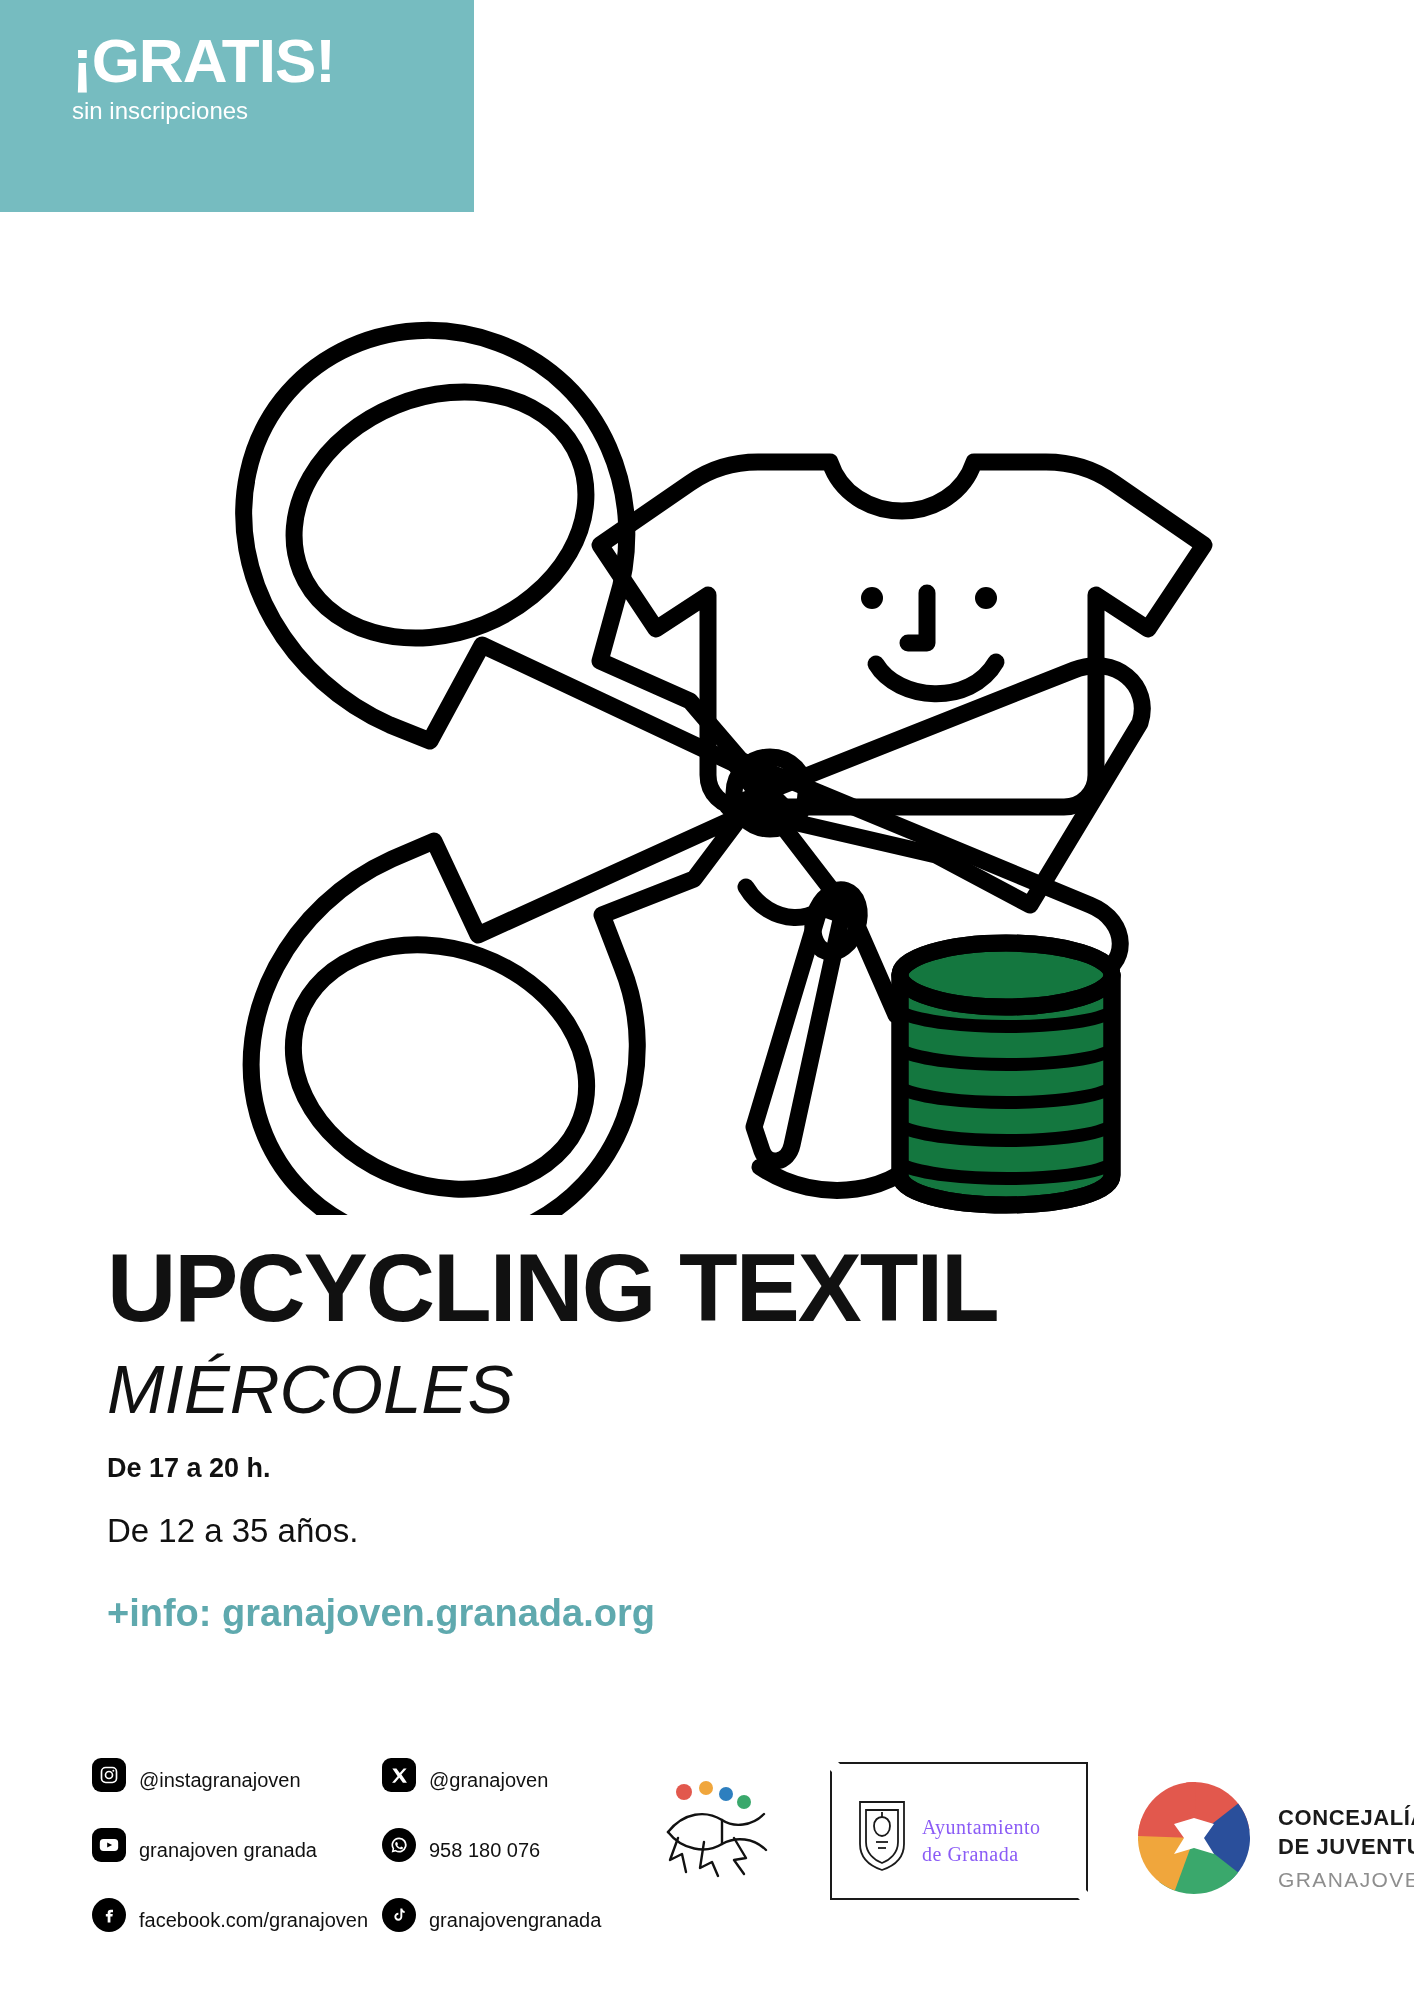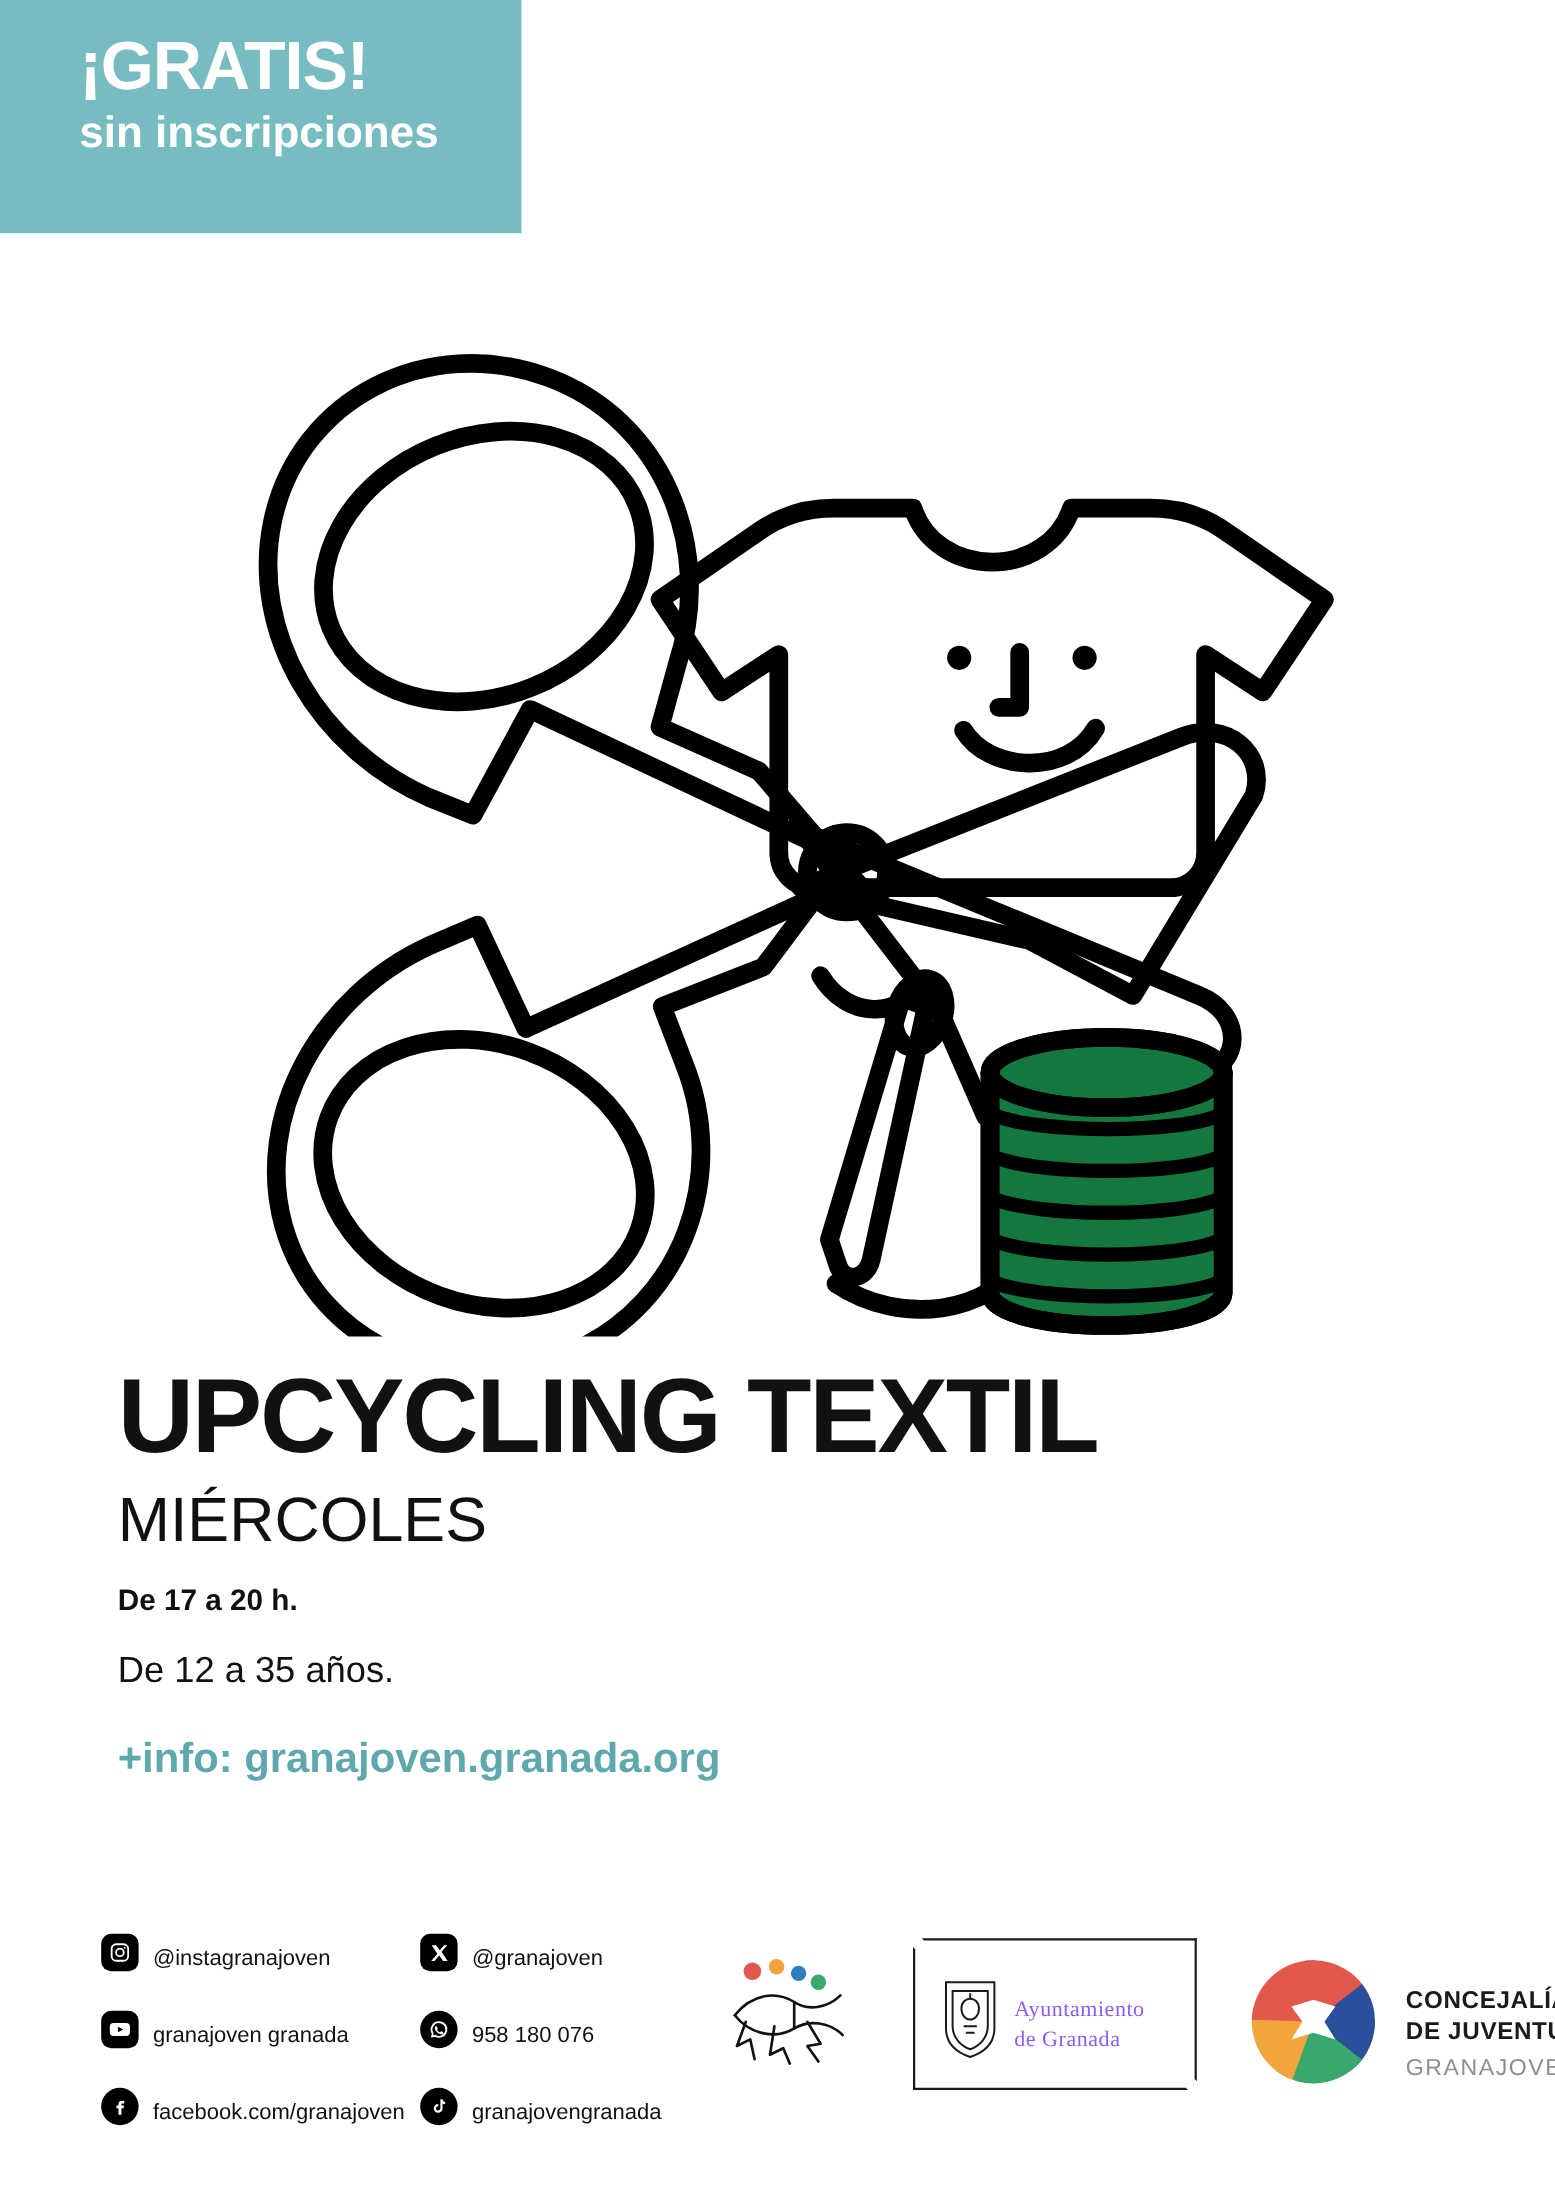--- a/index.html
+++ b/index.html
@@ -28,22 +28,22 @@
     padding: 28px 0 16px 72px;
     color: #ffffff;
   }
   .free-badge .line1 {
     font-size: 62px;
     font-weight: bold;
     letter-spacing: -1px;
     line-height: 1.05;
   }
   .free-badge .line2 {
-    font-size: 40px;
-    font-weight: bold;
+    font-size: 24px;
+    font-weight: normal;
     line-height: 1.2;
     margin-top: 4px;
   }
 
   
   .illustration {
     position: absolute;
     left: 130px;
     top: 215px;
     width: 1150px;
@@ -60,24 +60,25 @@
   }
   .title {
     font-size: 96px;
     font-weight: bold;
     letter-spacing: -2px;
     line-height: 1.0;
     margin: 0 0 14px 0;
     white-space: nowrap;
   }
   .subtitle {
-    font-size: 57px;
+    font-size: 69px;
     font-weight: normal;
     line-height: 1.15;
     margin: 0 0 24px 0;
+    font-style: italic;
   }
   .time {
     font-size: 27px;
     font-weight: bold;
     margin: 0 0 22px 0;
   }
   .detail {
     font-size: 33px;
     font-weight: normal;
     line-height: 1.5;

